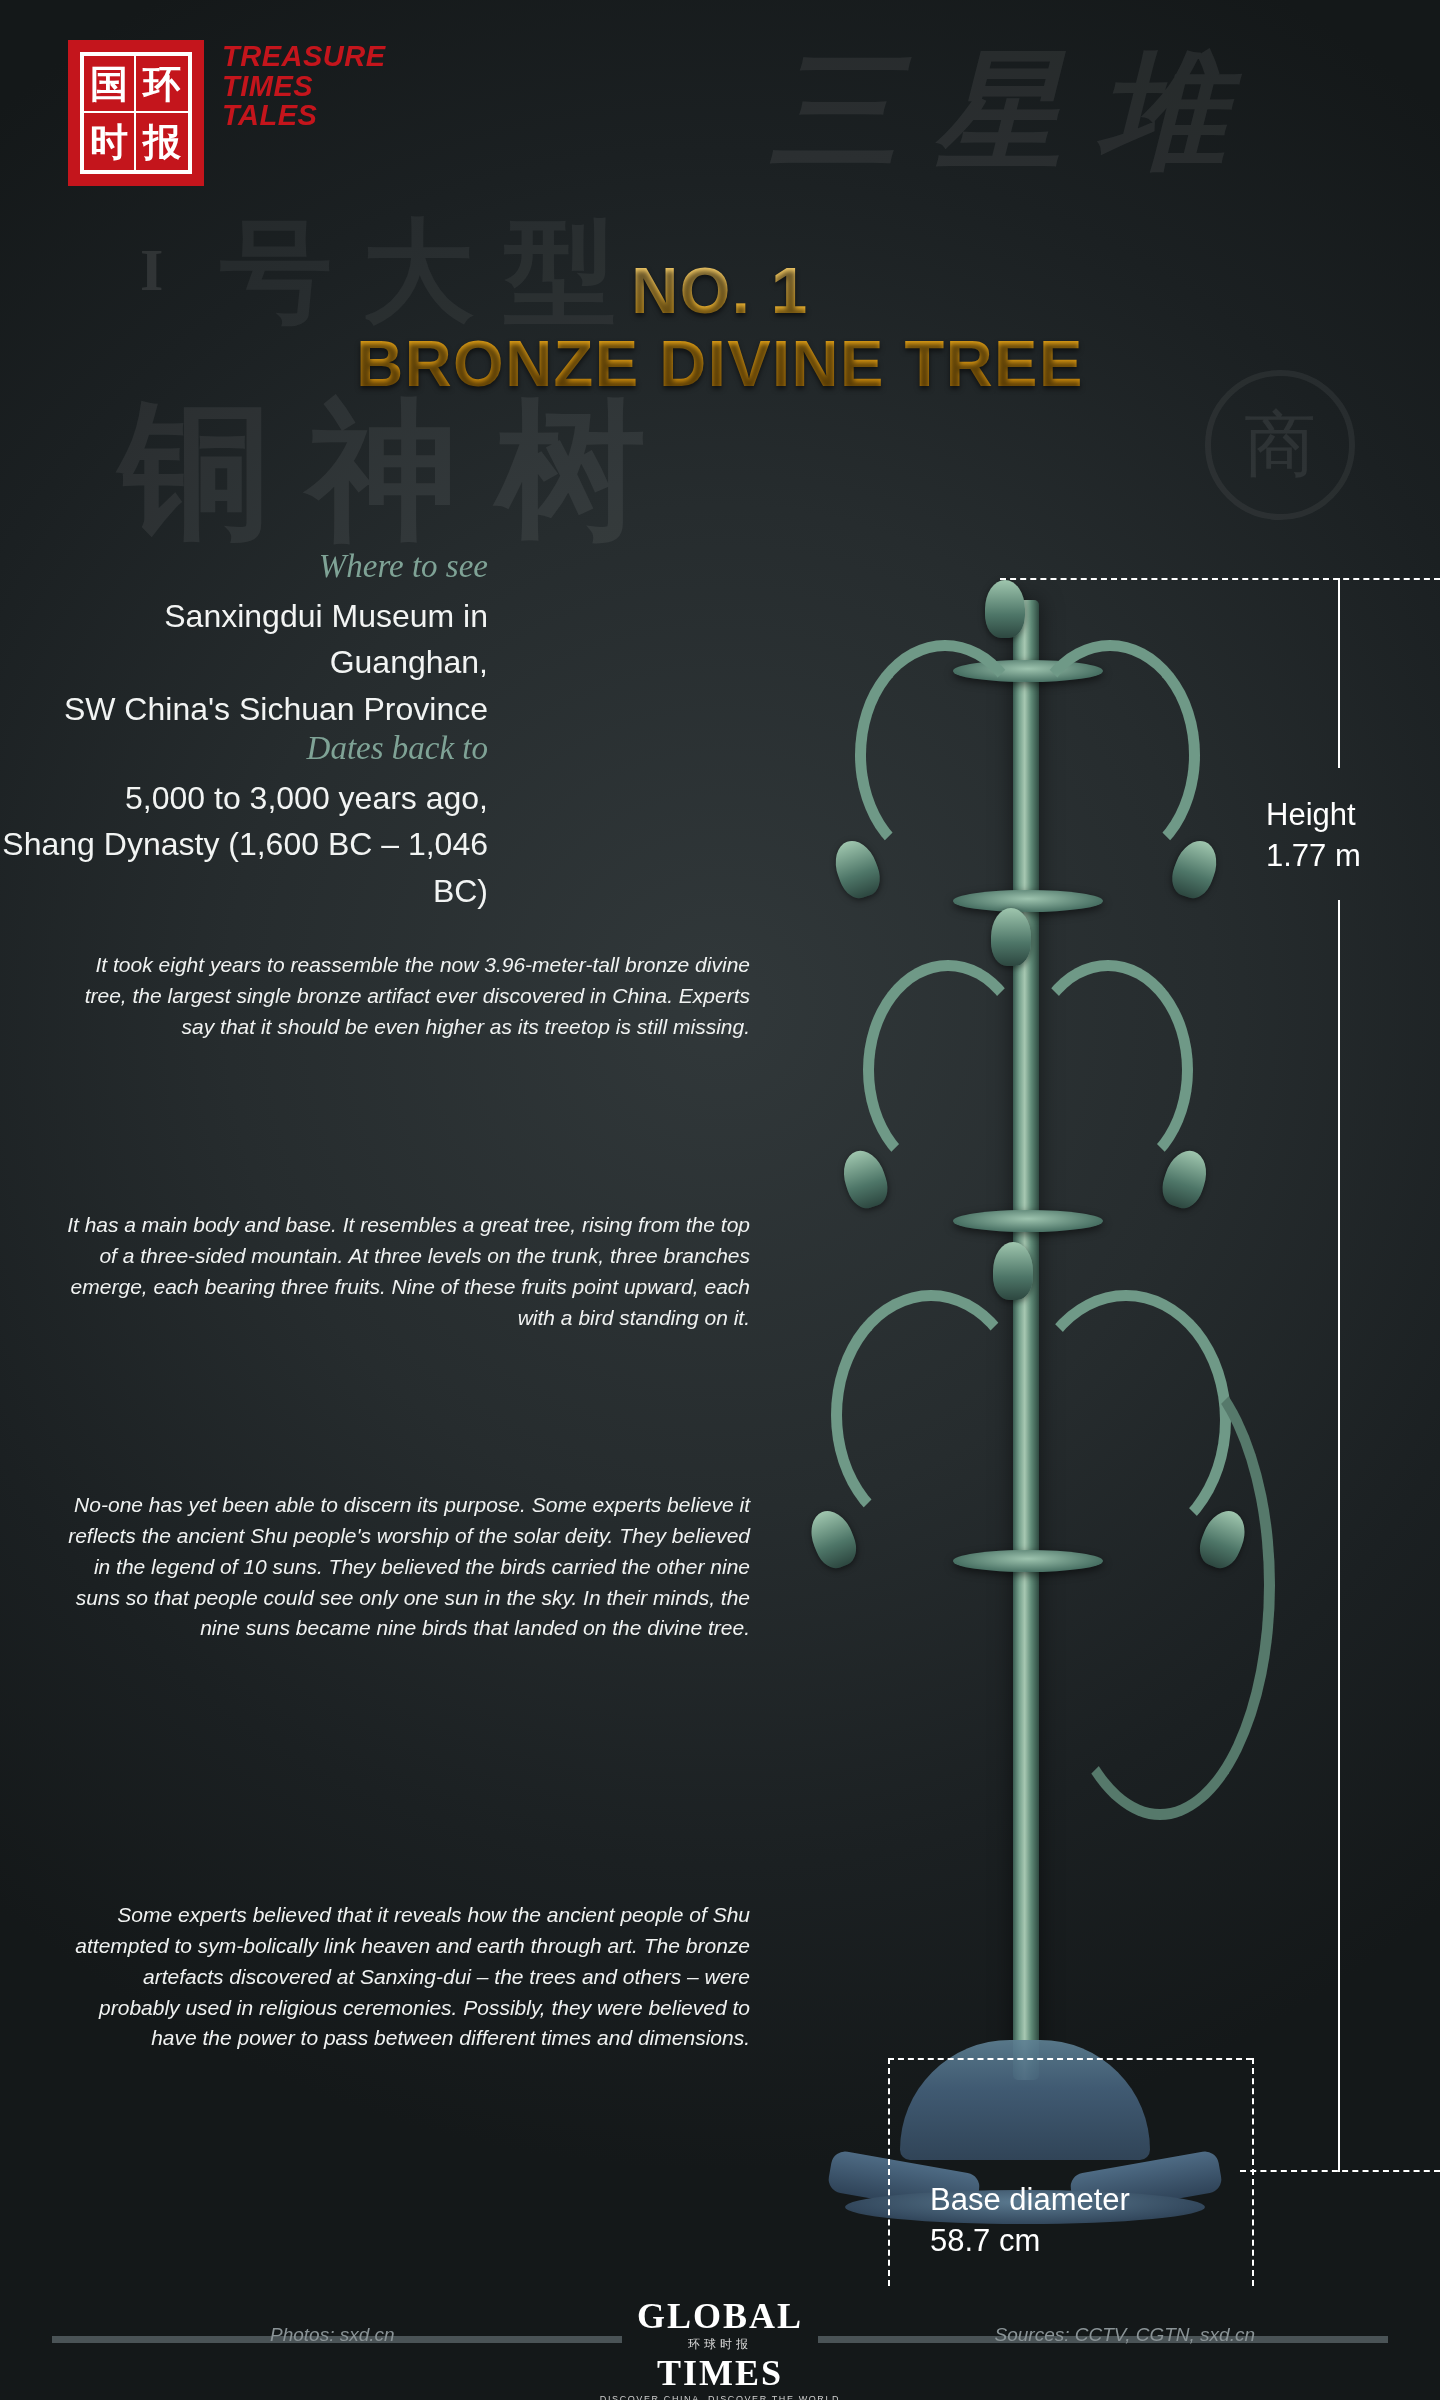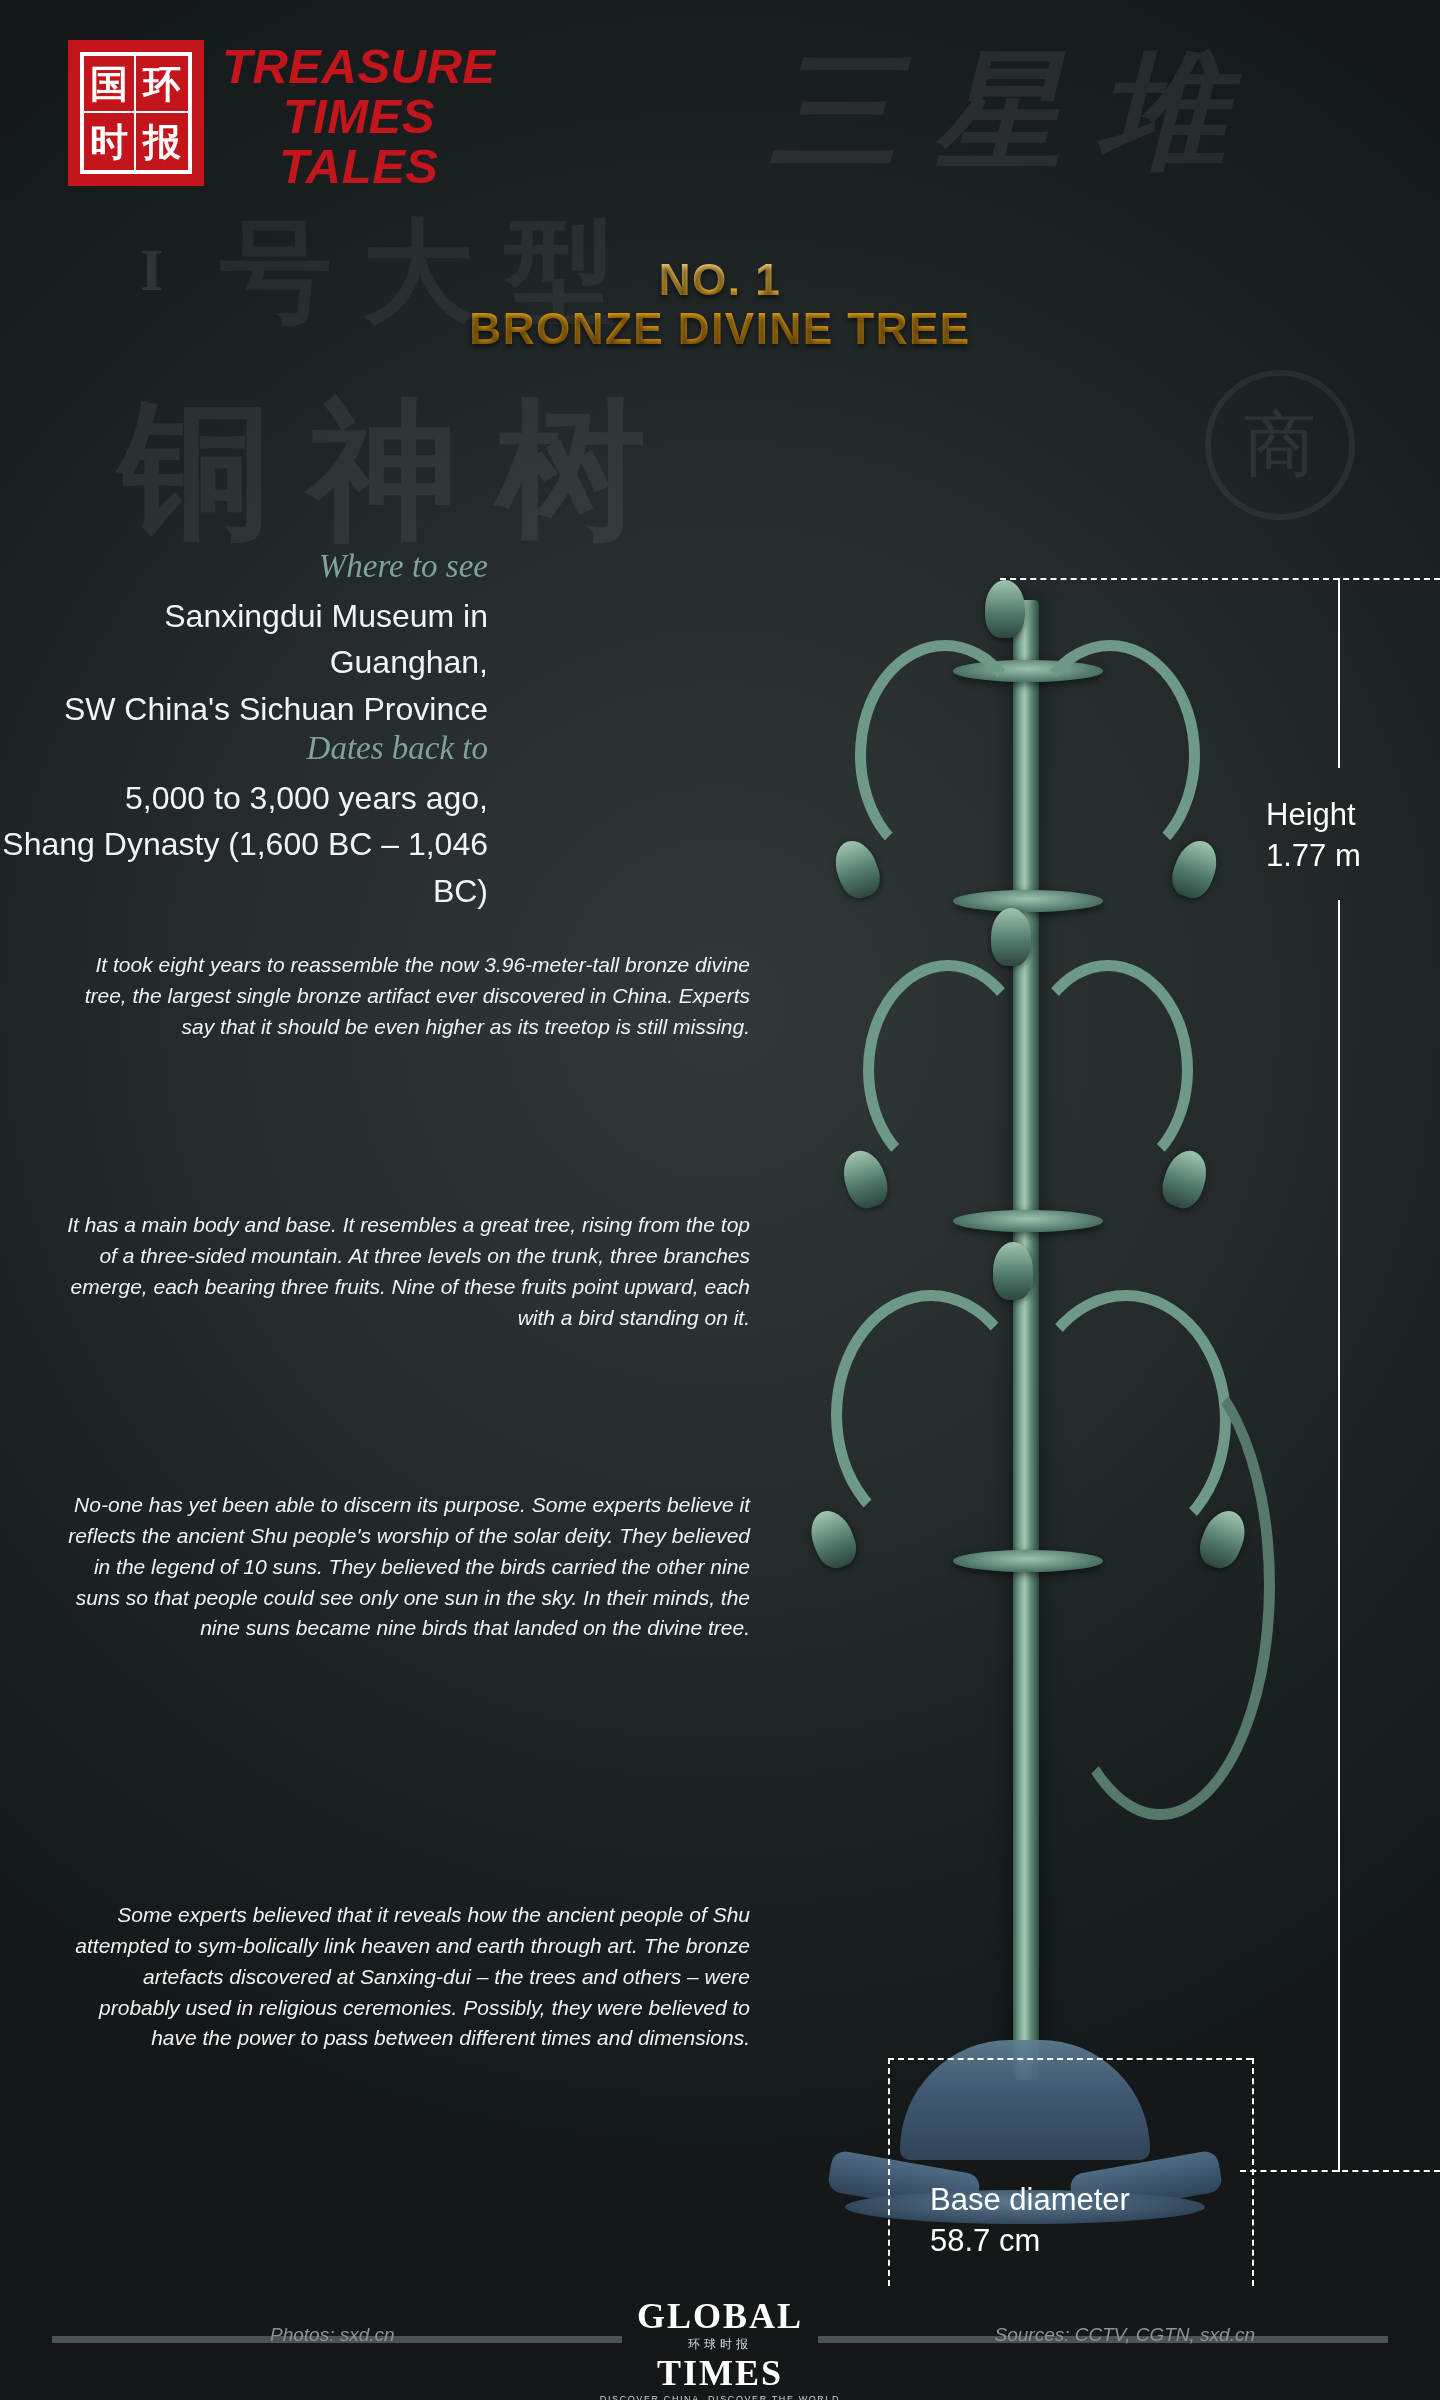--- a/index.html
+++ b/index.html
@@ -77,37 +77,36 @@
   .seal-stamp .inner span:nth-child(2),
   .seal-stamp .inner span:nth-child(4) { border-right: none; }
   .seal-stamp .inner span:nth-child(3),
   .seal-stamp .inner span:nth-child(4) { border-bottom: none; }
 
   .logo-text {
     color: #c4151c;
     font-family: "Liberation Sans", sans-serif;
     font-weight: 700;
     font-style: italic;
-    font-size: 49px;
+    font-size: 29px;
     line-height: 1.02;
     letter-spacing: 0.5px;
     padding-top: 2px;
-    text-align: center;
   }
 
   
   .title {
     position: absolute;
     top: 255px;
     left: 0;
     width: 1440px;
     text-align: center;
     font-family: "Liberation Sans", sans-serif;
     font-weight: 700;
-    font-size: 44px;
+    font-size: 65px;
     line-height: 1.12;
     letter-spacing: 1.5px;
     color: #e8a317;
     background: linear-gradient(180deg, #f6d37a 0%, #e8a81b 45%, #c07f08 100%);
     -webkit-background-clip: text;
     background-clip: text;
     -webkit-text-fill-color: transparent;
     text-shadow: 0 3px 5px rgba(0,0,0,0.55);
   }
 

